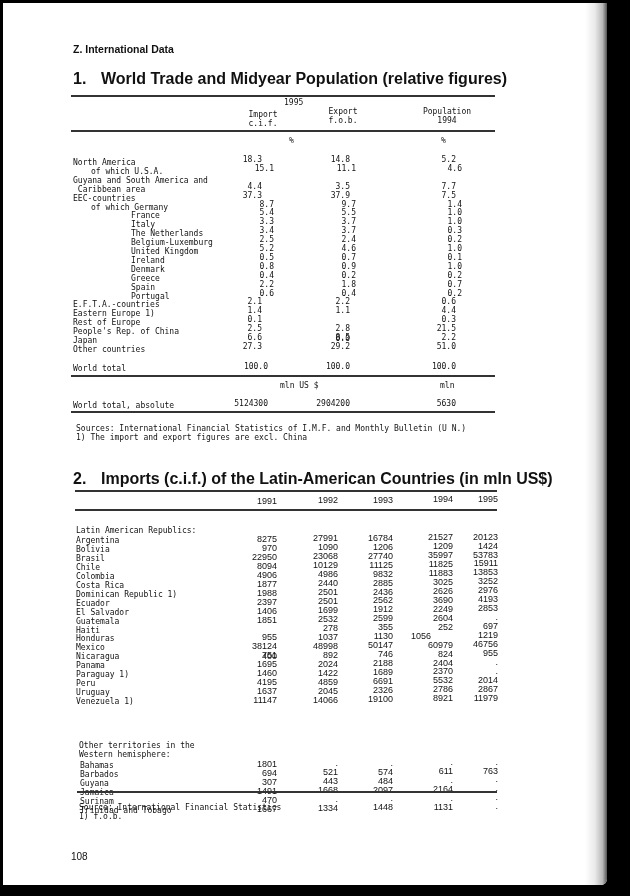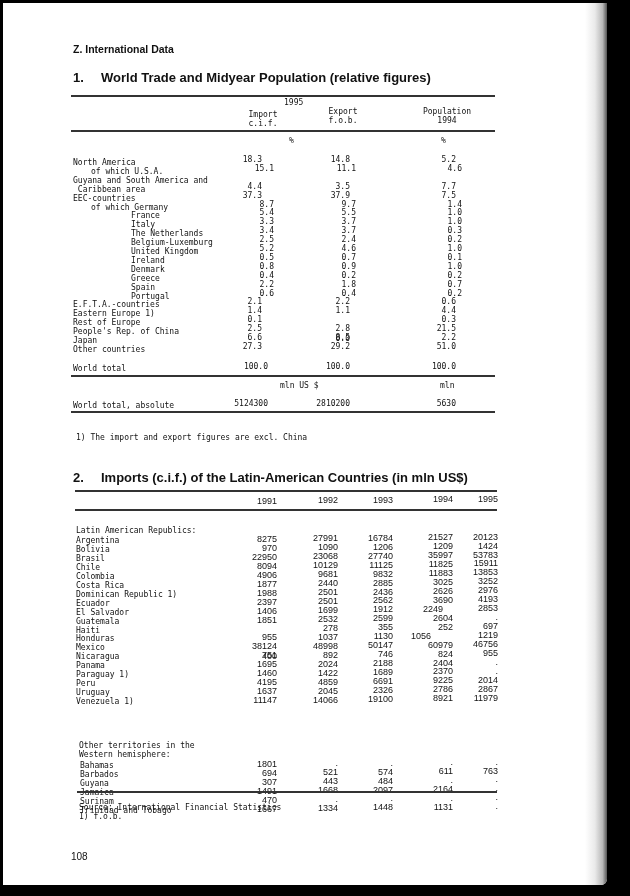--- a/index.html
+++ b/index.html
@@ -1,21 +1,21 @@
 <!DOCTYPE html>
 <html><head>
 <meta charset="utf-8">
 <style>
   html, body { margin:0; padding:0; }
   body { width:630px; height:896px; background:#000; position:relative; overflow:hidden; font-family:"DejaVu Sans Mono", monospace; color:#111; }
   .page { position:absolute; left:3px; top:3px; width:604px; height:882px; background:#fff; border-bottom-right-radius:6px; }
   .shade { position:absolute; right:0; top:0; width:22px; height:100%; background:linear-gradient(to right, #fff 0%, #eaeaea 45%, #b8b8b8 80%, #555 100%); border-bottom-right-radius:6px; }
   .abs { position:absolute; white-space:pre; }
   .section { font-family:"Liberation Sans", sans-serif; font-weight:bold; font-size:10.5px; left:70px; top:40px; }
-  .title { font-family:"Liberation Sans", sans-serif; font-weight:bold; font-size:13px; left:70px; }
+  .title { font-family:"Liberation Sans", sans-serif; font-weight:bold; font-size:16px; left:70px; }
   .title .num { display:inline-block; width:28px; }
   .rule { position:absolute; height:1.5px; background:#333; }
   .mono { font-family:"DejaVu Sans Mono", monospace; font-size:8px; line-height:9px; }
   .num-r { position:absolute; text-align:right; font-family:"DejaVu Sans Mono", monospace; font-size:8px; }
   .t2num { position:absolute; text-align:right; font-family:"Liberation Sans", sans-serif; font-size:9px; }
   .lbl { position:absolute; font-family:"DejaVu Sans Mono", monospace; font-size:8px; white-space:pre; }
   .foot { font-family:"DejaVu Sans Mono", monospace; font-size:8px; left:73px; }
   .pageno { font-family:"Liberation Sans", sans-serif; font-size:10px; left:68px; top:848px; }
 </style>
 </head>
@@ -139,25 +139,26 @@
   <div class="num-r" style="left:302px; top:359px; width:45px;">100.0</div>
   <div class="num-r" style="left:408px; top:359px; width:45px;">100.0</div>
 
   <div class="rule" style="left:68px; top:372px; width:424px;"></div>
 
   <div class="abs mono" style="left:277px; top:378px;">mln US $</div>
   <div class="abs mono" style="left:437px; top:378px;">mln</div>
 
   <div class="abs mono" style="left:70px; top:398px;">World total, absolute</div>
   <div class="num-r" style="left:220px; top:396px; width:45px;">5124300</div>
-  <div class="num-r" style="left:302px; top:396px; width:45px;">2810200</div>
+  <div class="num-r" style="left:302px; top:396px; width:45px;">2904200</div>
   <div class="num-r" style="left:408px; top:396px; width:45px;">5630</div>
 
   <div class="rule" style="left:68px; top:408px; width:424px;"></div>
 
+  <div class="abs foot" style="top:421px;">Sources: International Financial Statistics of I.M.F. and Monthly Bulletin (U N.)</div>
   <div class="abs foot" style="top:430px;">1) The import and export figures are excl. China</div>
 
   <div class="abs title" style="top:467px;"><span class="num">2.</span><span>Imports (c.i.f.) of the Latin-American Countries (in mln US$)</span></div>
 
   <div class="rule" style="left:72px; top:487px; width:422px;"></div>
   <div id="t2years">
       <div class="t2num" style="left: 234px; width: 40px; top: 493px;">1991</div>
       <div class="t2num" style="left: 295px; width: 40px; top: 492.4px;">1992</div>
       <div class="t2num" style="left: 350px; width: 40px; top: 491.8px;">1993</div>
       <div class="t2num" style="left: 410px; width: 40px; top: 491.2px;">1994</div>
@@ -186,21 +187,21 @@
       <div class="t2num" style="left: 410px; width: 40px; top: 547.1px;">35997</div>
       <div class="t2num" style="left: 455px; width: 40px; top: 546.5px;">53783</div>
       <div class="lbl" style="left: 73px; top: 559.85px;">Chile</div>
       <div class="t2num" style="left: 234px; width: 40px; top: 557.85px;">8094</div>
       <div class="t2num" style="left: 295px; width: 40px; top: 557.25px;">10129</div>
       <div class="t2num" style="left: 350px; width: 40px; top: 556.65px;">11125</div>
       <div class="t2num" style="left: 410px; width: 40px; top: 556.05px;">11825</div>
       <div class="t2num" style="left: 455px; width: 40px; top: 555.45px;">15911</div>
       <div class="lbl" style="left: 73px; top: 568.8px;">Colombia</div>
       <div class="t2num" style="left: 234px; width: 40px; top: 566.8px;">4906</div>
-      <div class="t2num" style="left: 295px; width: 40px; top: 566.2px;">9681</div>
+      <div class="t2num" style="left: 295px; width: 40px; top: 566.2px;">4986</div>
       <div class="t2num" style="left: 350px; width: 40px; top: 565.6px;">9832</div>
       <div class="t2num" style="left: 410px; width: 40px; top: 565px;">11883</div>
       <div class="t2num" style="left: 455px; width: 40px; top: 564.4px;">13853</div>
       <div class="lbl" style="left: 73px; top: 577.75px;">Costa Rica</div>
       <div class="t2num" style="left: 234px; width: 40px; top: 575.75px;">1877</div>
       <div class="t2num" style="left: 295px; width: 40px; top: 575.15px;">2440</div>
       <div class="t2num" style="left: 350px; width: 40px; top: 574.55px;">2885</div>
       <div class="t2num" style="left: 410px; width: 40px; top: 573.95px;">3025</div>
       <div class="t2num" style="left: 455px; width: 40px; top: 573.35px;">3252</div>
       <div class="lbl" style="left: 73px; top: 586.7px;">Dominican Republic 1)</div>
@@ -212,21 +213,21 @@
       <div class="lbl" style="left: 73px; top: 595.65px;">Ecuador</div>
       <div class="t2num" style="left: 234px; width: 40px; top: 593.65px;">2397</div>
       <div class="t2num" style="left: 295px; width: 40px; top: 593.05px;">2501</div>
       <div class="t2num" style="left: 350px; width: 40px; top: 592.45px;">2562</div>
       <div class="t2num" style="left: 410px; width: 40px; top: 591.85px;">3690</div>
       <div class="t2num" style="left: 455px; width: 40px; top: 591.25px;">4193</div>
       <div class="lbl" style="left: 73px; top: 604.6px;">El Salvador</div>
       <div class="t2num" style="left: 234px; width: 40px; top: 602.6px;">1406</div>
       <div class="t2num" style="left: 295px; width: 40px; top: 602px;">1699</div>
       <div class="t2num" style="left: 350px; width: 40px; top: 601.4px;">1912</div>
-      <div class="t2num" style="left: 410px; width: 40px; top: 600.8px; text-align: center;">2249</div>
+      <div class="t2num" style="left: 410px; width: 40px; top: 600.8px;">2249</div>
       <div class="t2num" style="left: 455px; width: 40px; top: 600.2px;">2853</div>
       <div class="lbl" style="left: 73px; top: 613.55px;">Guatemala</div>
       <div class="t2num" style="left: 234px; width: 40px; top: 611.55px;">1851</div>
       <div class="t2num" style="left: 295px; width: 40px; top: 610.95px;">2532</div>
       <div class="t2num" style="left: 350px; width: 40px; top: 610.35px;">2599</div>
       <div class="t2num" style="left: 410px; width: 40px; top: 609.75px;">2604</div>
       <div class="t2num" style="left: 455px; width: 40px; top: 609.15px;">.</div>
       <div class="lbl" style="left: 73px; top: 622.5px;">Haiti</div>
       <div class="t2num" style="left: 234px; width: 40px; top: 648px;">400</div>
       <div class="t2num" style="left: 295px; width: 40px; top: 619.9px;">278</div>
@@ -260,21 +261,21 @@
       <div class="lbl" style="left: 73px; top: 667.25px;">Paraguay 1)</div>
       <div class="t2num" style="left: 234px; width: 40px; top: 665.25px;">1460</div>
       <div class="t2num" style="left: 295px; width: 40px; top: 664.65px;">1422</div>
       <div class="t2num" style="left: 350px; width: 40px; top: 664.05px;">1689</div>
       <div class="t2num" style="left: 410px; width: 40px; top: 663.45px;">2370</div>
       <div class="t2num" style="left: 455px; width: 40px; top: 662.85px;">.</div>
       <div class="lbl" style="left: 73px; top: 676.2px;">Peru</div>
       <div class="t2num" style="left: 234px; width: 40px; top: 674.2px;">4195</div>
       <div class="t2num" style="left: 295px; width: 40px; top: 673.6px;">4859</div>
       <div class="t2num" style="left: 350px; width: 40px; top: 673px;">6691</div>
-      <div class="t2num" style="left: 410px; width: 40px; top: 672.4px;">9225</div>
+      <div class="t2num" style="left: 410px; width: 40px; top: 672.4px;">5532</div>
       <div class="t2num" style="left: 455px; width: 40px; top: 671.8px;">2014</div>
       <div class="lbl" style="left: 73px; top: 685.15px;">Uruguay</div>
       <div class="t2num" style="left: 234px; width: 40px; top: 683.15px;">1637</div>
       <div class="t2num" style="left: 295px; width: 40px; top: 682.55px;">2045</div>
       <div class="t2num" style="left: 350px; width: 40px; top: 681.95px;">2326</div>
       <div class="t2num" style="left: 410px; width: 40px; top: 681.35px;">2786</div>
       <div class="t2num" style="left: 455px; width: 40px; top: 680.75px;">2867</div>
       <div class="lbl" style="left: 73px; top: 694.1px;">Venezuela 1)</div>
       <div class="t2num" style="left: 234px; width: 40px; top: 692.1px;">11147</div>
       <div class="t2num" style="left: 295px; width: 40px; top: 691.5px;">14066</div>

